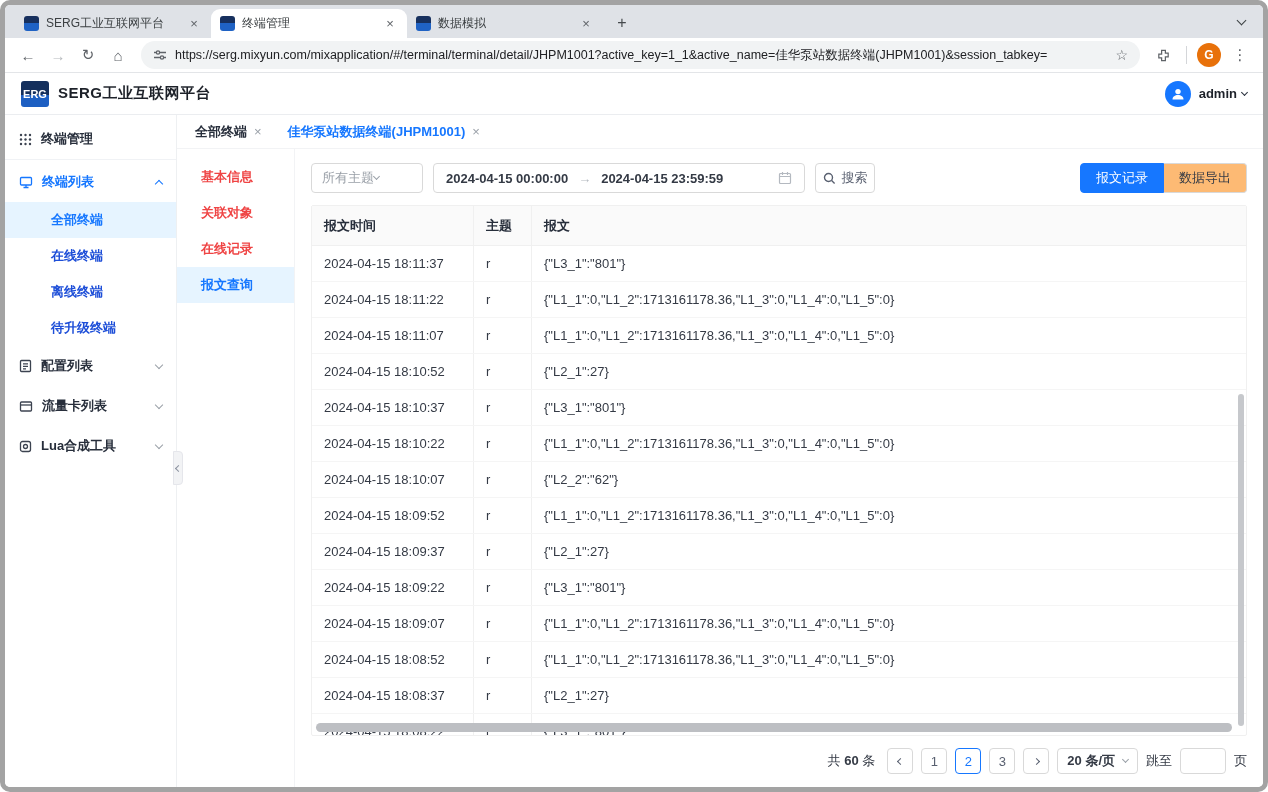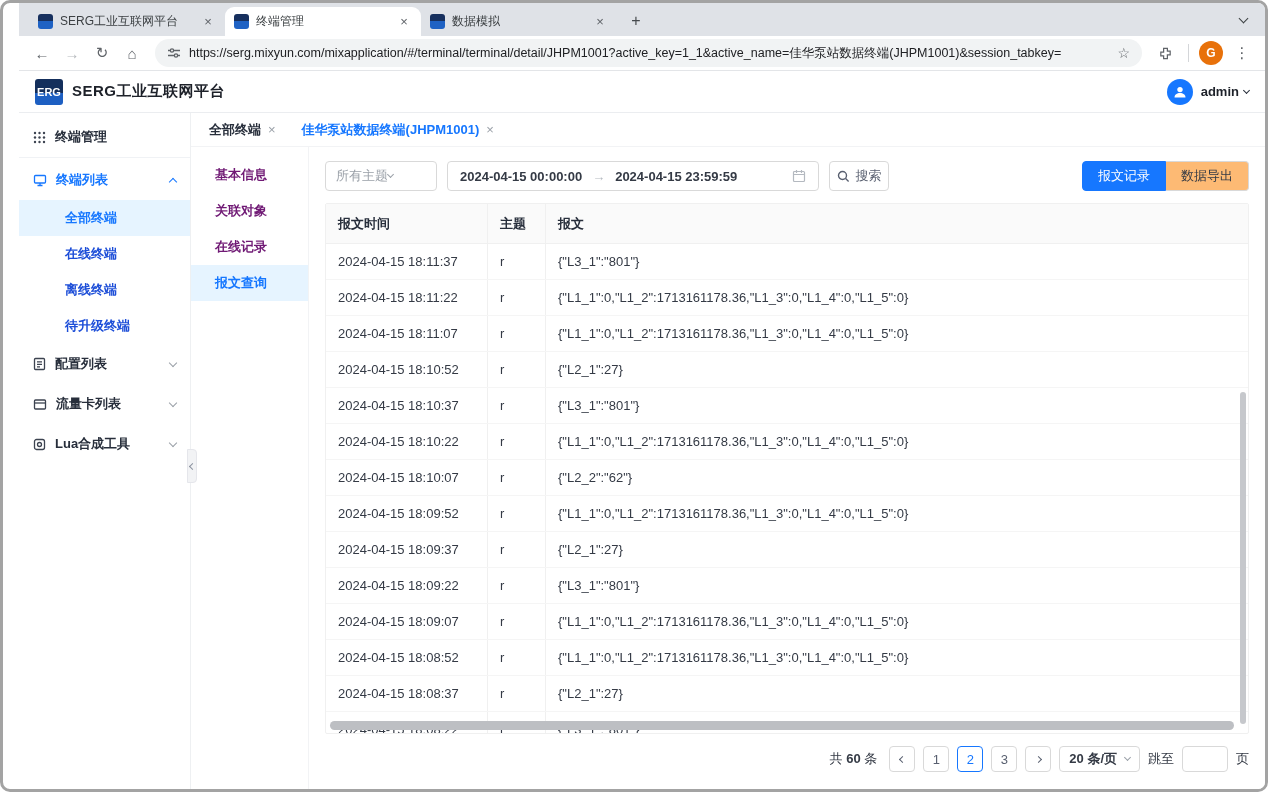--- a/index.html
+++ b/index.html
@@ -1,17 +1,17 @@
 <!DOCTYPE html>
 <html><head>
 <meta charset="utf-8">
 <style>
   * { margin:0; padding:0; box-sizing:border-box; }
   html,body { width:1268px; height:792px; font-family:"Liberation Sans","DejaVu Sans",sans-serif; background:#fff; }
-  .screen { position:absolute; left:0; top:0; width:1268px; height:792px; border:3px solid #a3a3a3; border-radius:10px; overflow:hidden; background:#fff; display:flex; flex-direction:column;padding-left:16px; }
+  .screen { position:absolute; left:0; top:0; width:1268px; height:792px; border:5px solid #a3a3a3; border-radius:10px; overflow:hidden; background:#fff; display:flex; flex-direction:column; }
 
   
   .tabstrip { height:33px; background:#dfe2e7; display:flex; align-items:flex-end; padding:4px 10px 0 10px; flex-shrink:0; }
   .btab { width:196px; height:29px; display:flex; align-items:center; gap:7px; padding:0 9px; font-size:12px; color:#3c4043; border-radius:9px 9px 0 0; position:relative; }
   .btab.active { background:#fff; }
   .btab-title { flex:1; overflow:hidden; white-space:nowrap; text-overflow:ellipsis; }
   .favicon { width:15px; height:15px; border-radius:3px; background:linear-gradient(#17305e 50%, #1f62c4 50%); color:#fff; font-size:5px; font-weight:bold; display:flex; align-items:center; justify-content:center; flex-shrink:0; }
   .tab-close { color:#5f6368; font-size:13px; width:16px; height:16px; line-height:15px; text-align:center; border-radius:50%; flex-shrink:0; }
   .newtab { width:26px; height:26px; margin:0 0 2px 6px; font-size:16px; color:#45494d; display:flex; align-items:center; justify-content:center; border-radius:50%; }
   .tabsearch { margin-left:auto; margin-bottom:4px; width:24px; height:24px; border-radius:50%; display:flex; align-items:center; justify-content:center; color:#3c4043; }
@@ -47,21 +47,21 @@
   .collapse-handle { position:absolute; left:168px; top:336px; width:10px; height:34px; background:#f2f3f5; border:1px solid #e5e6eb; border-radius:0 4px 4px 0; display:flex; align-items:center; justify-content:center; color:#8a919f; z-index:5; }
 
   .content { flex:1; display:flex; flex-direction:column; overflow:hidden; background:#fff; }
   .wtabs { height:34px; display:flex; align-items:center; gap:26px; padding:0 18px; border-bottom:1px solid #f2f3f5; flex-shrink:0; }
   .wtab { display:flex; align-items:center; gap:7px; font-size:13px; font-weight:600; color:#272e3b; }
   .wtab.active { color:#1677ff; }
   .wtab-close { color:#9aa0a8; font-size:13px; font-weight:400; }
 
   .detail { flex:1; display:flex; overflow:hidden; }
   .dnav { width:118px; background:#fff; border-right:1px solid #f2f3f5; padding-top:10px; flex-shrink:0; }
-  .dnav-item { height:36px; display:flex; align-items:center; padding-left:24px; font-size:13px; font-weight:600; color:#701a75; }
+  .dnav-item { height:36px; display:flex; align-items:center; padding-left:24px; font-size:13px; font-weight:600; color:#ef4444; }
   .dnav-item.active { background:#e6f4ff; color:#1677ff; }
 
   .panel { flex:1; padding:14px 16px 0 16px; display:flex; flex-direction:column; overflow:hidden; }
   .filterrow { display:flex; align-items:center; gap:10px; margin-bottom:12px; flex-shrink:0; }
   .ctl { height:30px; border:1px solid #d9d9d9; border-radius:4px; display:flex; align-items:center; font-size:13px; background:#fff; }
   .topic-select { width:112px; padding:0 10px; color:#9aa0a8; justify-content:flex-start; }
   .daterange { width:372px; padding:0 12px; gap:10px; color:#343a45; }
   .daterange .arrow { color:#b4b9c0; }
   .daterange .cal { margin-left:auto; color:#b4b9c0; display:flex; }
   .searchbtn { width:60px; justify-content:center; gap:6px; color:#596070; }

